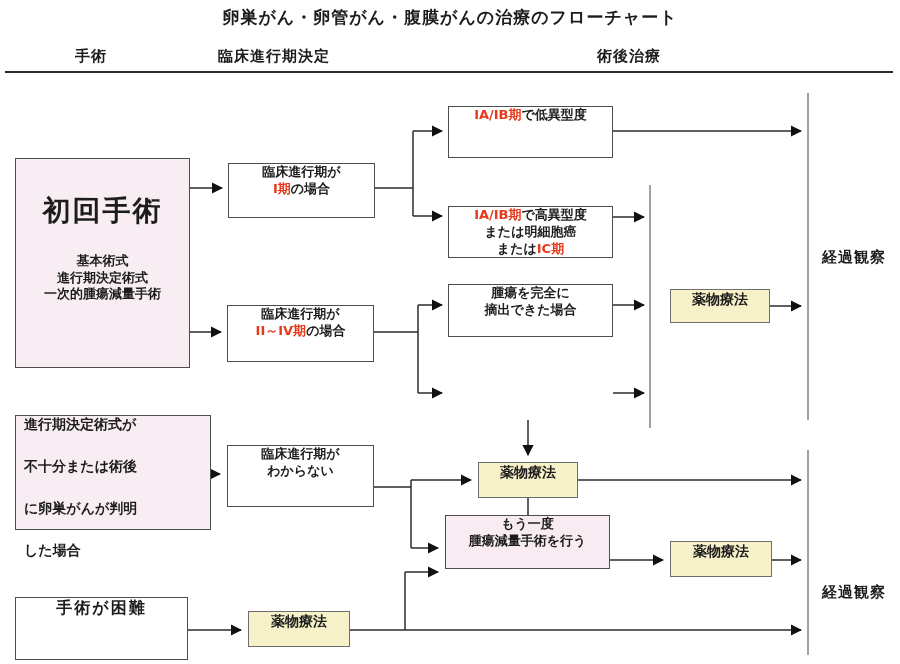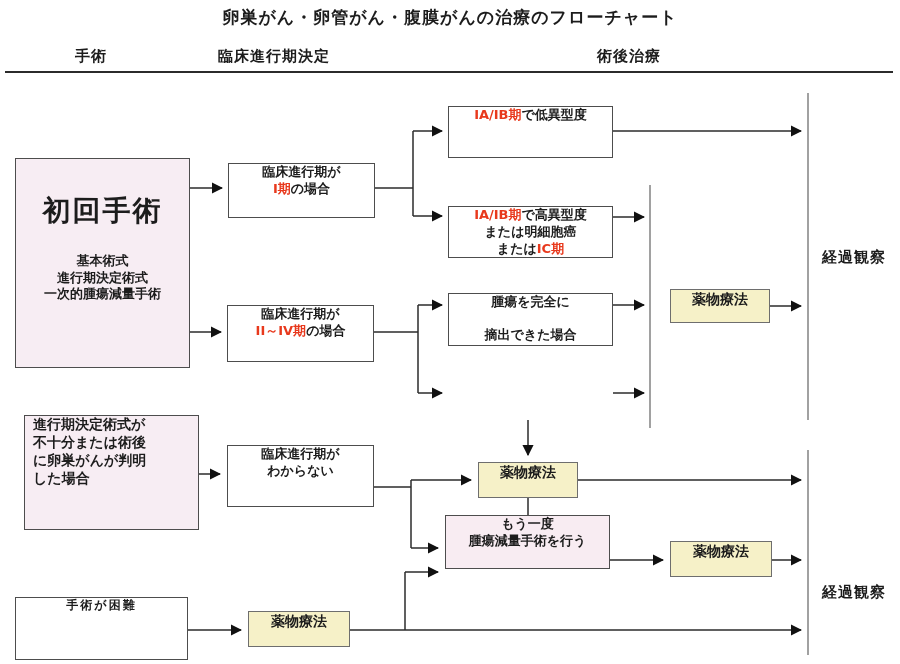--- a/index.html
+++ b/index.html
@@ -19,21 +19,21 @@
     text-align:center;font-size:13px;line-height:1.3;
   }
   .box.pink{background:#f7edf3;}
   .box.pink2{background:#f8ecf2;}
   .box.yellow{background:#f6f1c8;border-color:#6e6e6e;font-size:14px;}
   .red{color:#e8391d;}
   #initial-surgery{justify-content:flex-start;padding-top:34px;}
   #initial-surgery .big{font-size:28px;letter-spacing:2px;}
   #initial-surgery .subs{margin-top:24px;font-size:13px;line-height:1.25;}
   #insufficient{align-items:flex-start;text-align:left;padding-left:8px;font-size:14px;line-height:1.28;}
-  #surgery-difficult{font-size:12px;letter-spacing:2px;}
+  #surgery-difficult{font-size:16px;letter-spacing:2px;}
   .followup{font-size:15px;letter-spacing:1px;z-index:2;}
 </style>
 </head>
 <body>
 
 <div id="stage">
 
   <svg class="lines abs" viewBox="0 0 900 664" xmlns="http://www.w3.org/2000/svg">
     <defs>
       <marker id="arr" viewBox="0 0 10 10" refX="9" refY="5" markerWidth="7.5" markerHeight="7.5" orient="auto">
@@ -86,21 +86,21 @@
 
   <div id="initial-surgery" class="abs box pink" style="left:15px;top:158px;width:175px;height:210px;">
     <div class="big">初回手術</div>
     <div class="subs">
       <div>基本術式</div>
       <div>進行期決定術式</div>
       <div>一次的腫瘍減量手術</div>
     </div>
   </div>
 
-  <div id="insufficient" class="abs box pink" style="left:24px;top:415px;width:175px;height:115px;">
+  <div id="insufficient" class="abs box pink" style="left:15px;top:415px;width:196px;height:115px;gap:24px;">
     <div>進行期決定術式が</div>
     <div>不十分または術後</div>
     <div>に卵巣がんが判明</div>
     <div>した場合</div>
   </div>
 
   <div id="surgery-difficult" class="abs box" style="left:15px;top:597px;width:173px;height:63px;">
     <div>手術が困難</div>
   </div>
 
@@ -122,21 +122,21 @@
   <div class="abs box" style="left:448px;top:106px;width:165px;height:52px;">
     <div><span class="red">IA/IB期</span><span>で低異型度</span></div>
   </div>
 
   <div class="abs box" style="left:448px;top:190px;width:165px;height:52px;margin-top:16px;">
     <div><span class="red">IA/IB期</span><span>で高異型度</span></div>
     <div>または明細胞癌</div>
     <div><span>または</span><span class="red">IC期</span></div>
   </div>
 
-  <div class="abs box" style="left:448px;top:293px;width:165px;height:53px;gap:16px;">
+  <div class="abs box" style="left:448px;top:284px;width:165px;height:53px;">
     <div>腫瘍を完全に</div>
     <div>摘出できた場合</div>
   </div>
 
 
   <div class="abs box yellow" style="left:670px;top:289px;width:100px;height:34px;">
     <div>薬物療法</div>
   </div>
 
   <div class="abs box yellow" style="left:478px;top:462px;width:100px;height:36px;">

